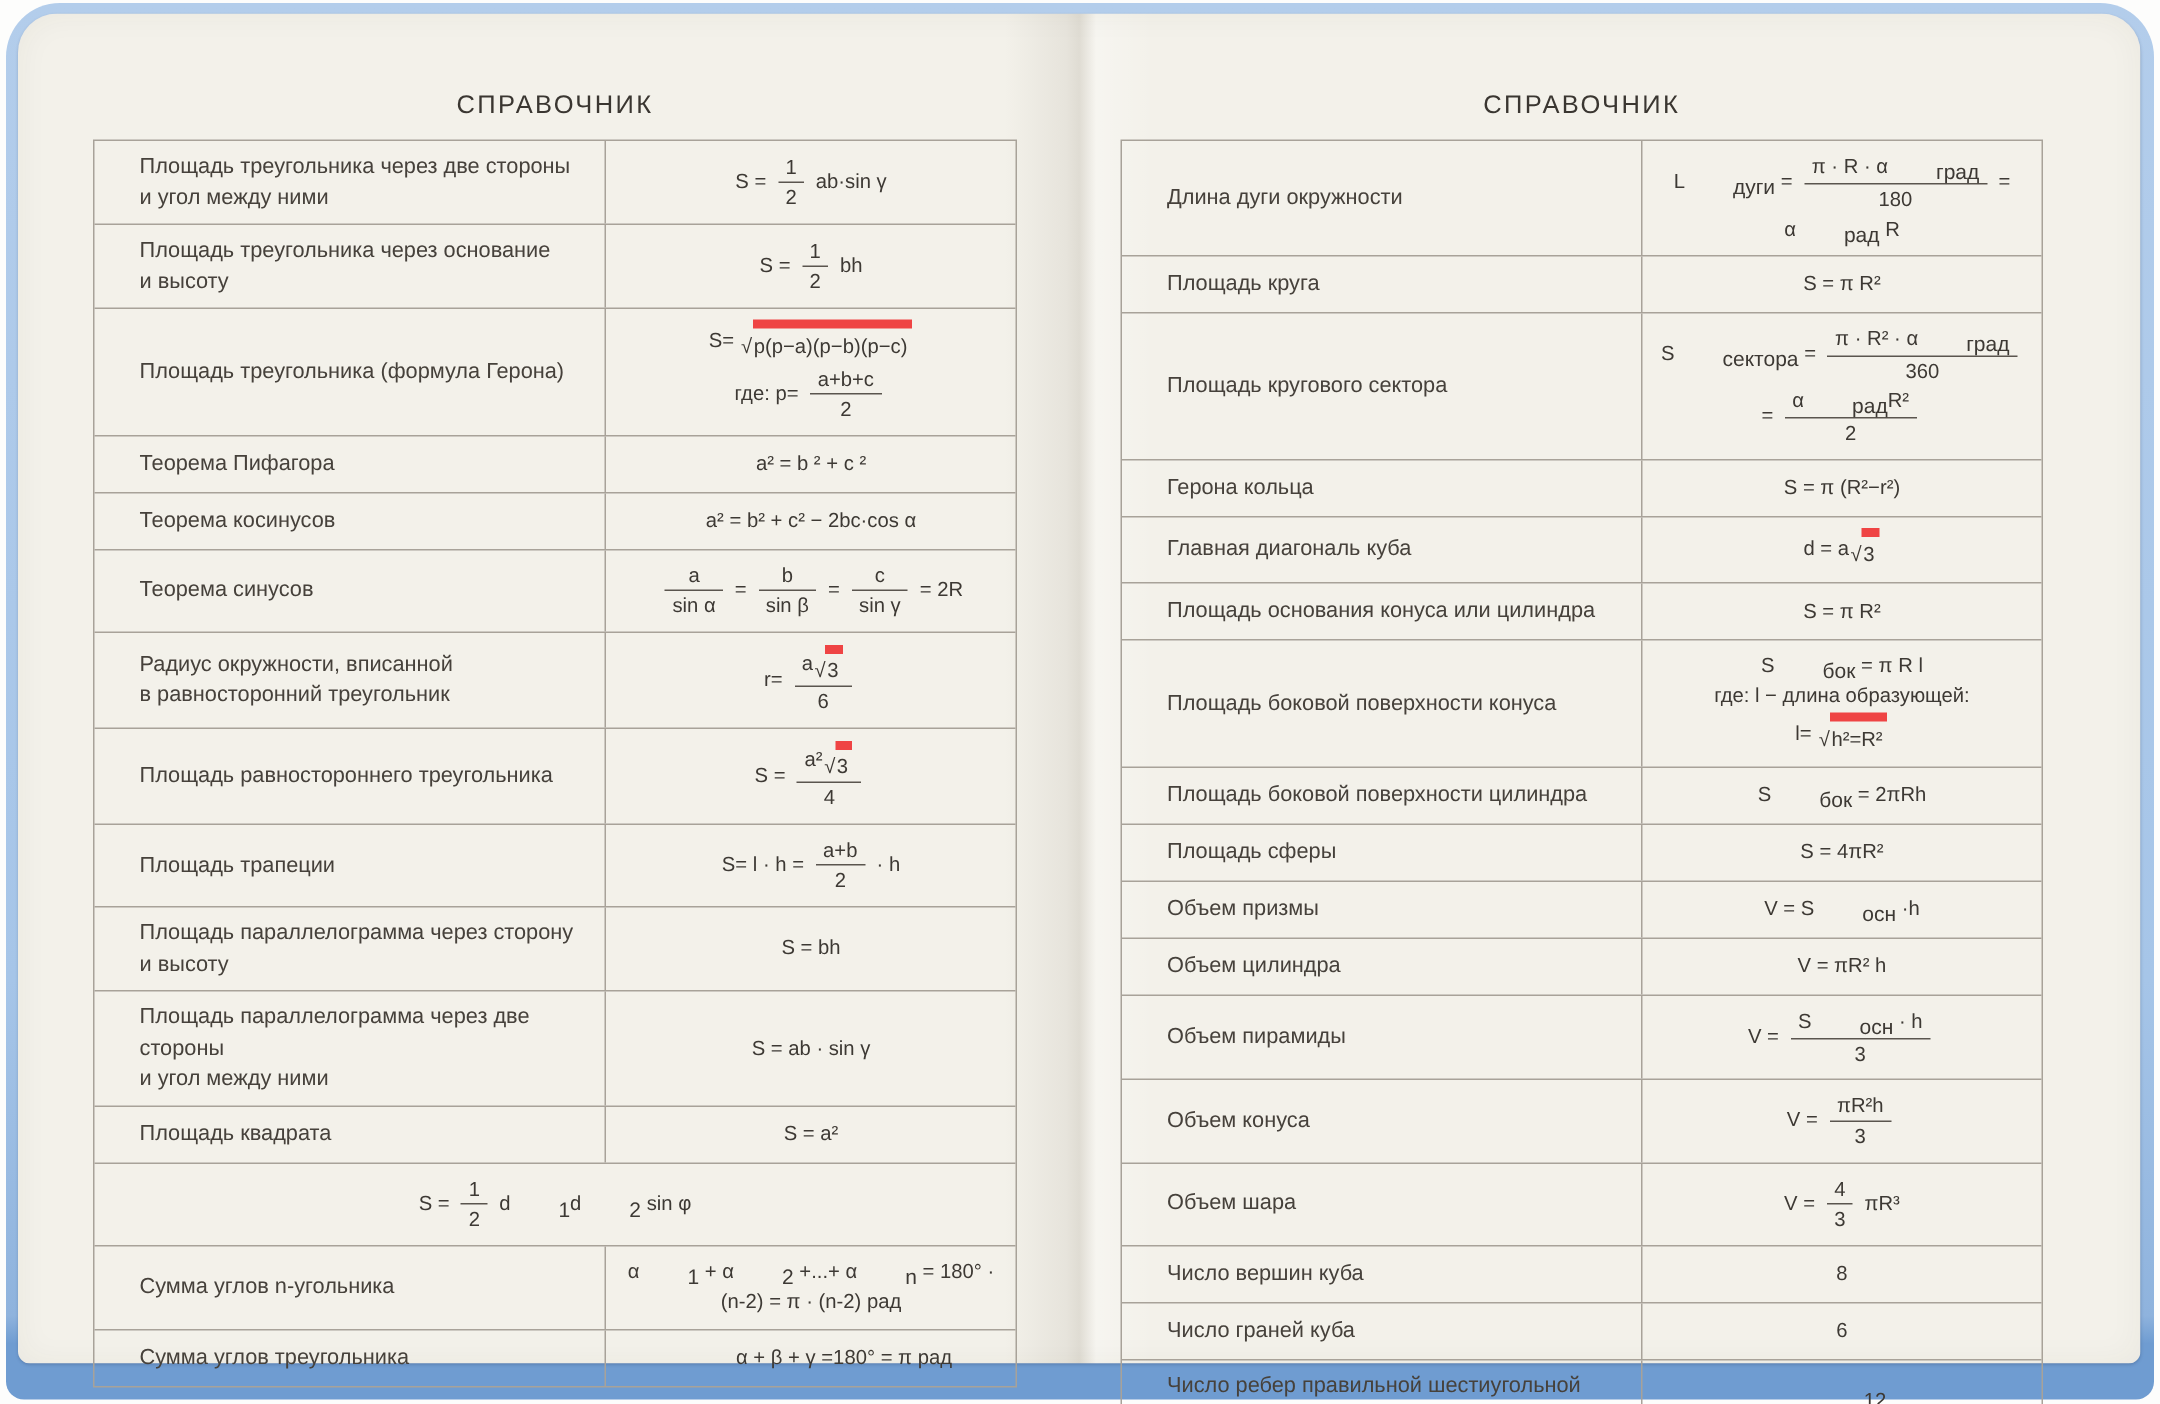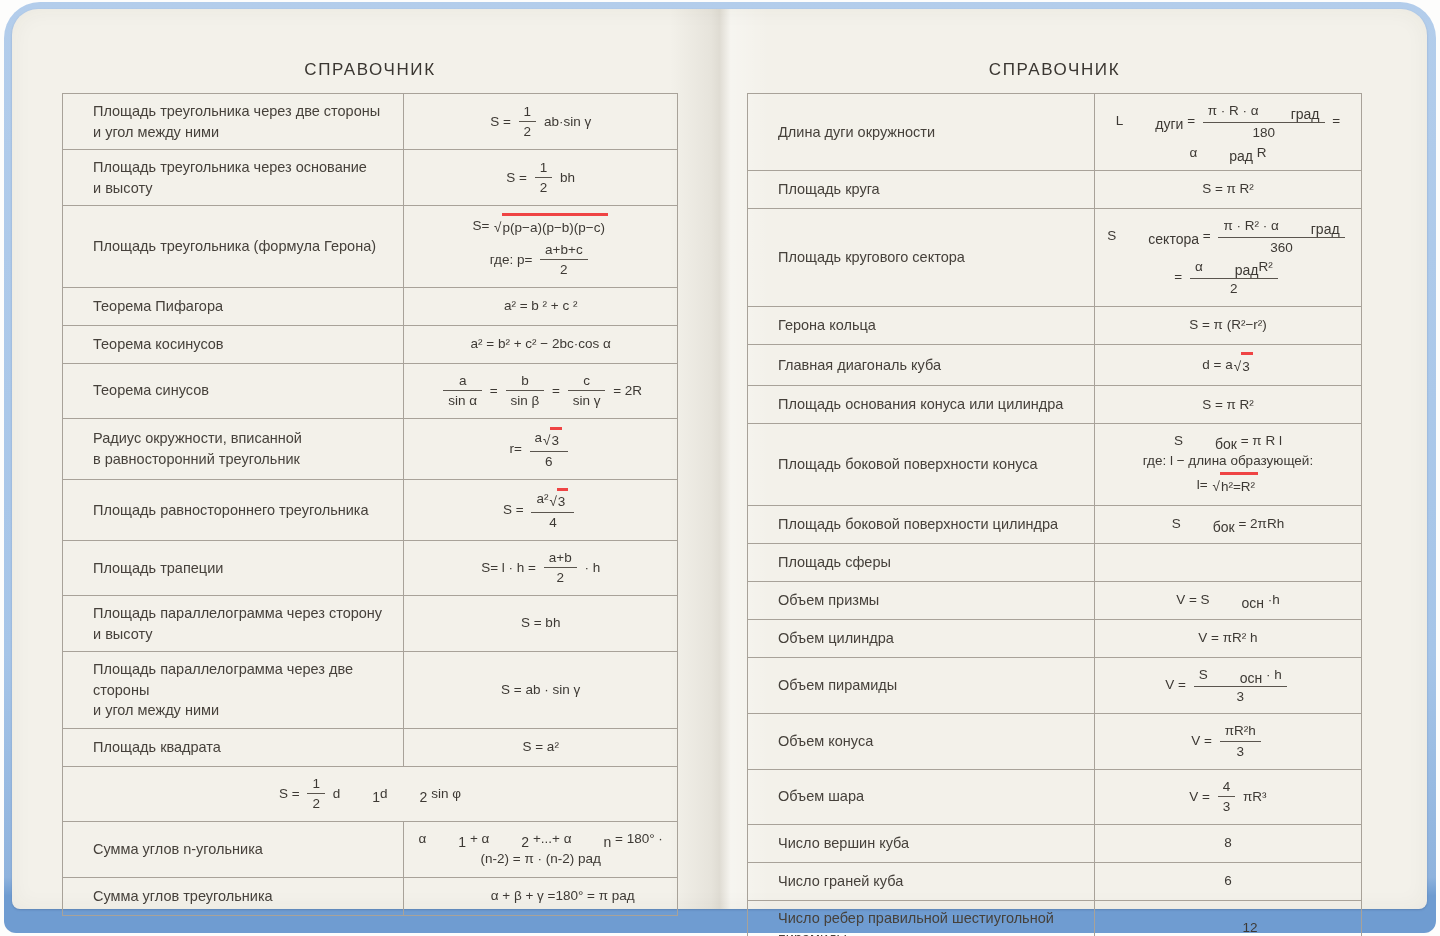--- a/index.html
+++ b/index.html
@@ -53,21 +53,21 @@
   }
   .fwrap{display:inline-block;}
   .frac{
     display:inline-flex;flex-direction:column;vertical-align:middle;
     margin:1px 4px;line-height:1.3;text-align:center;
   }
   .frac .num{border-bottom:1px solid #5a554e;padding:0 5px 1px;}
   .frac .den{padding:1px 5px 0;}
   .sqrt{display:inline-flex;align-items:stretch;vertical-align:middle;margin:0 1px;}
   .sqrt-sign{align-self:flex-end;padding-bottom:1px;}
-  .radicand{border-top:3px solid #ef4444;padding:2px 3px 1px 1px;}
+  .radicand{border-top:6px solid #ef4444;padding:2px 3px 1px 1px;}
   sub{font-size:14px;line-height:1;vertical-align:-4px;letter-spacing:0;margin-left:32px;}
 </style>
 </head>
 <body>
 
 <div class="cover"></div>
 
 <div class="spread"></div>
 
 <section class="page page-left">
@@ -269,20 +269,23 @@
         </div>
       </div>
       <div class="row">
         <div class="cell label">Площадь боковой поверхности цилиндра</div>
         <div class="cell value">
           <span class="fwrap">S<sub>бок</sub> = 2πRh</span>
         </div>
       </div>
       <div class="row">
         <div class="cell label">Площадь сферы</div>
+        <div class="cell value">
+          <span class="fwrap">S =  4πR²</span>
+        </div>
       </div>
       <div class="row">
         <div class="cell label">Объем призмы</div>
         <div class="cell value">
           <span class="fwrap">V = S<sub>осн</sub> ·h</span>
         </div>
       </div>
       <div class="row">
         <div class="cell label">Объем цилиндра</div>
         <div class="cell value">

